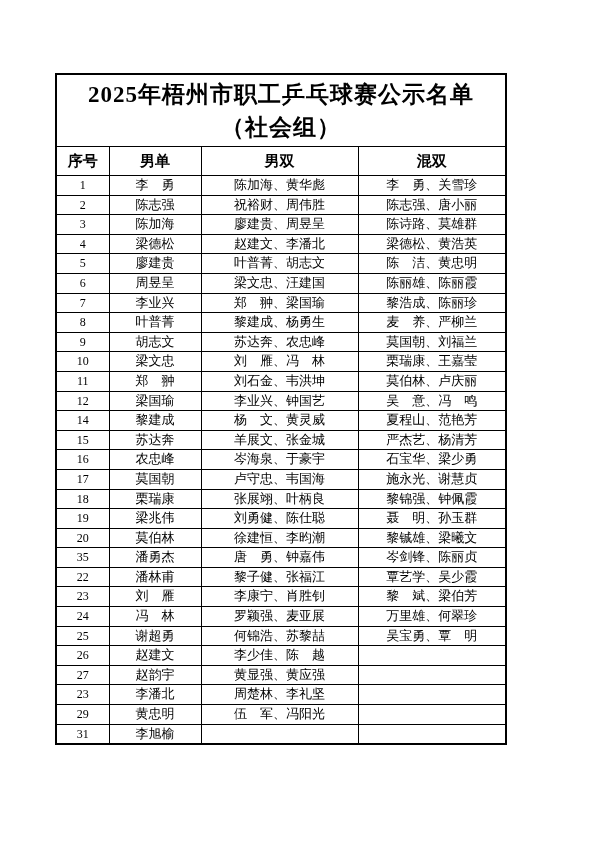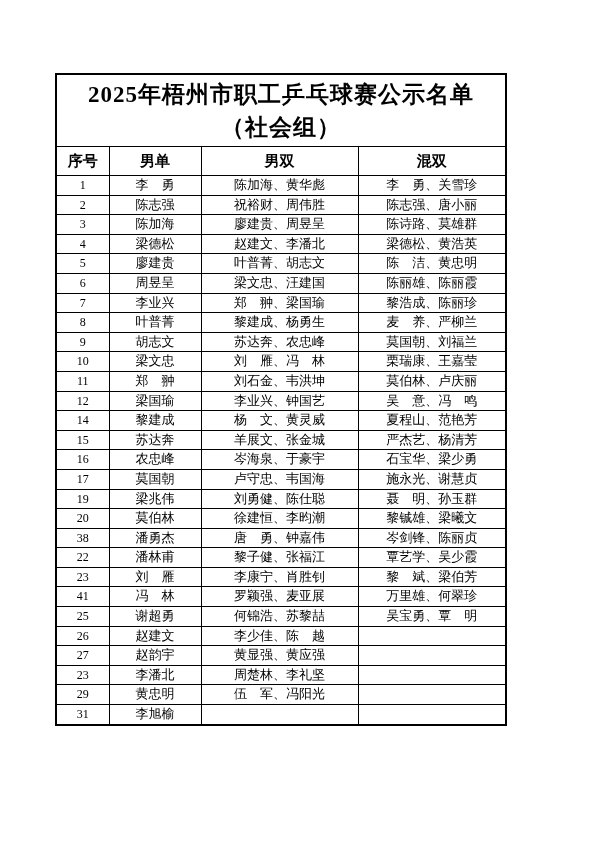--- a/index.html
+++ b/index.html
@@ -172,51 +172,57 @@
           <td>岑海泉、于豪宇</td>
           <td>石宝华、梁少勇</td>
         </tr>
         <tr>
           <td class="cell-no">17</td>
           <td>莫国朝</td>
           <td>卢守忠、韦国海</td>
           <td>施永光、谢慧贞</td>
         </tr>
         <tr>
+          <td class="cell-no">18</td>
+          <td>栗瑞康</td>
+          <td>张展翊、叶柄良</td>
+          <td>黎锦强、钟佩霞</td>
+        </tr>
+        <tr>
           <td class="cell-no">19</td>
           <td>梁兆伟</td>
           <td>刘勇健、陈仕聪</td>
           <td>聂　明、孙玉群</td>
         </tr>
         <tr>
           <td class="cell-no">20</td>
           <td>莫伯林</td>
           <td>徐建恒、李昀潮</td>
           <td>黎铖雄、梁曦文</td>
         </tr>
         <tr>
-          <td class="cell-no">38</td>
+          <td class="cell-no">35</td>
           <td>潘勇杰</td>
           <td>唐　勇、钟嘉伟</td>
           <td>岑剑锋、陈丽贞</td>
         </tr>
         <tr>
           <td class="cell-no">22</td>
           <td>潘林甫</td>
           <td>黎子健、张福江</td>
           <td>覃艺学、吴少霞</td>
         </tr>
         <tr>
           <td class="cell-no">23</td>
           <td>刘　雁</td>
           <td>李康宁、肖胜钊</td>
           <td>黎　斌、梁伯芳</td>
         </tr>
         <tr>
-          <td class="cell-no">41</td>
+          <td class="cell-no">24</td>
           <td>冯　林</td>
           <td>罗颖强、麦亚展</td>
           <td>万里雄、何翠珍</td>
         </tr>
         <tr>
           <td class="cell-no">25</td>
           <td>谢超勇</td>
           <td>何锦浩、苏黎喆</td>
           <td>吴宝勇、覃　明</td>
         </tr>

